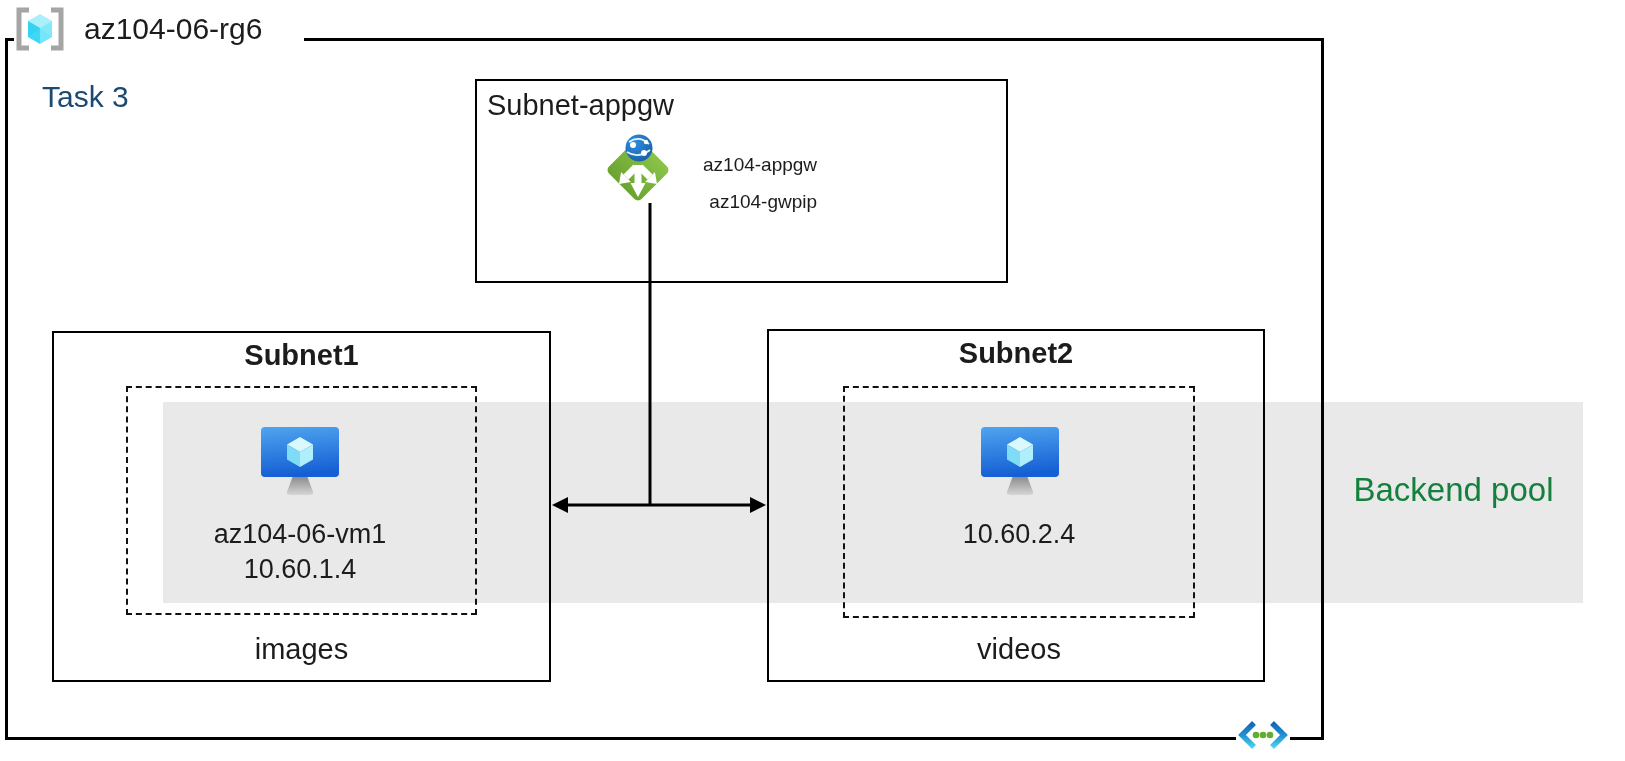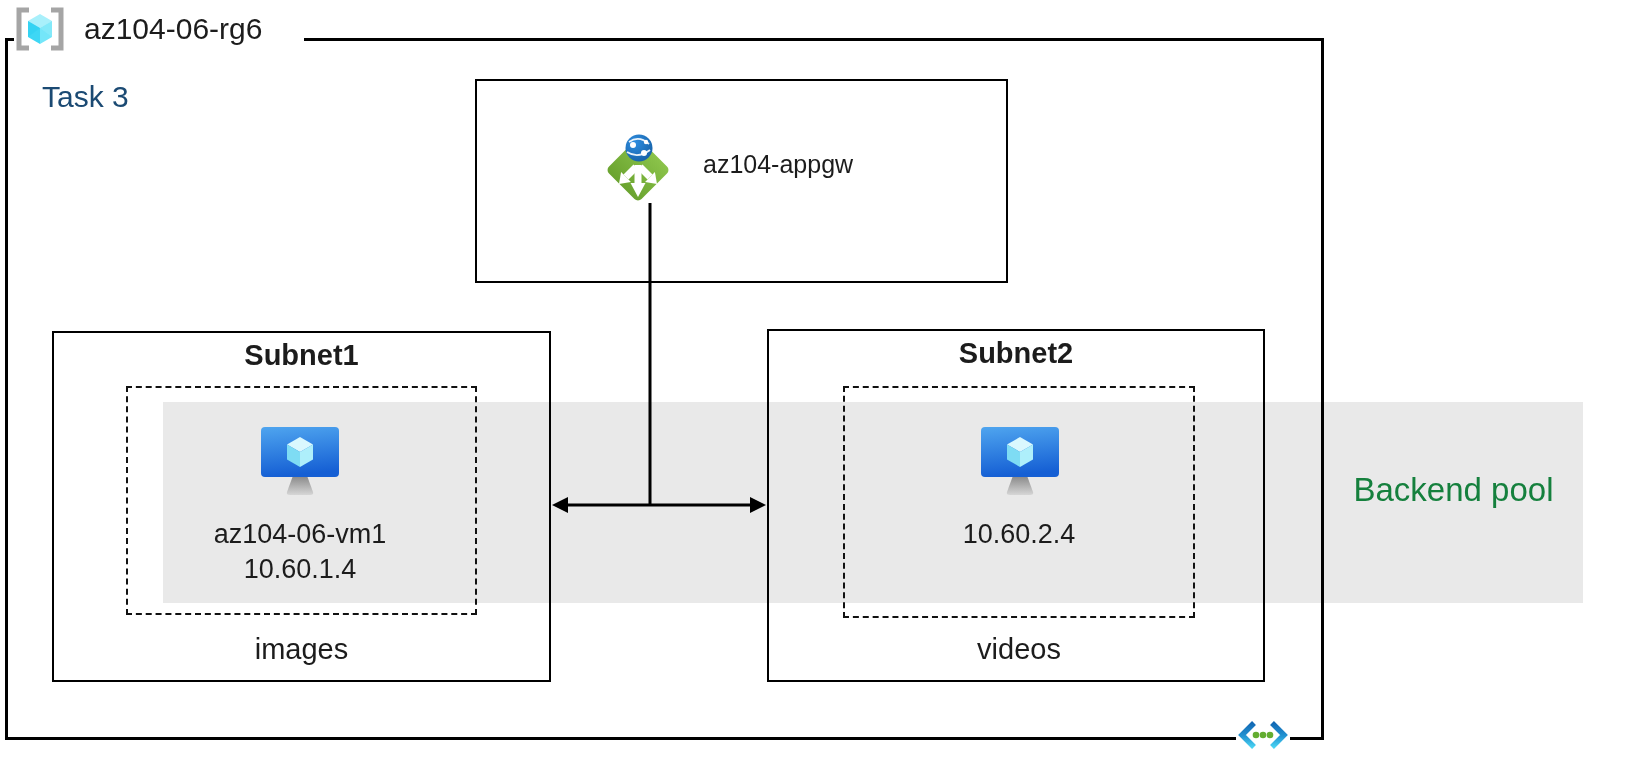--- a/index.html
+++ b/index.html
@@ -20,21 +20,21 @@
   .appgw-box{left:475px;top:79px;width:533px;height:204px;}
   .subnet1-box{left:52px;top:331px;width:499px;height:351px;}
   .subnet2-box{left:767px;top:329px;width:498px;height:353px;}
   .dashed-box{border:2px dashed #111;box-sizing:border-box;background:transparent;}
   .dashed1{left:126px;top:386px;width:351px;height:229px;}
   .dashed2{left:843px;top:386px;width:352px;height:232px;}
   .box-title{font-size:29px;line-height:33px;text-align:center;white-space:nowrap;}
   .appgw-title{left:487px;top:89px;text-align:left;}
   .subnet1-title{left:52px;top:339px;width:499px;font-weight:bold;}
   .subnet2-title{left:767px;top:337px;width:498px;font-weight:bold;}
-  .appgw-labels{left:703px;top:146px;font-size:25px;line-height:37px;text-align:right;white-space:nowrap;}
+  .appgw-labels{left:703px;top:146px;font-size:19px;line-height:37px;text-align:right;white-space:nowrap;}
   .vm-caption{font-size:27px;line-height:35px;text-align:center;white-space:nowrap;}
   .vm1-caption{left:150px;top:517px;width:300px;}
   .vm2-caption{left:869px;top:517px;width:300px;}
   .storage-label{font-size:29px;line-height:33px;text-align:center;white-space:nowrap;}
   .images-label{left:126px;top:633px;width:351px;}
   .videos-label{left:843px;top:633px;width:352px;text-align:center;}
   .backend-label{left:1324px;top:471px;width:259px;font-size:33px;line-height:38px;text-align:center;white-space:nowrap;color:#15803d;}
   .connectors{left:540px;top:195px;}
   .icon-appgw{left:601px;top:133px;}
   .icon-vm1{left:260px;top:426px;}
@@ -67,20 +67,21 @@
     <polygon points="14,15 26,22 26,38 14,31" fill="#3ed7f5"></polygon>
     <polygon points="26,22 38,15 38,31 26,38" fill="#74e6f9"></polygon>
     <polygon points="14,15 26,22 14,31" fill="#2fd0f2" opacity="0.6"></polygon>
     <polygon points="26,22 38,15 38,31" fill="#8aeafa" opacity="0.7"></polygon>
   </svg>
 
   <div class="abs rg-title">az104-06-rg6</div>
   <div class="abs task-label">Task 3</div>
 
   <div class="abs box appgw-box"></div>
+  <div class="abs box-title appgw-title">Subnet-appgw</div>
 
   <svg class="abs icon-appgw" width="74" height="74" viewBox="0 0 74 74">
     <defs>
       <linearGradient id="agwg" x1="0" y1="0" x2="0" y2="1">
         <stop offset="0" stop-color="#8bc34a"></stop>
           <stop offset="1" stop-color="#6aa32f"></stop>
       </linearGradient>
       <radialGradient id="globeg" cx="0.35" cy="0.3" r="0.9">
         <stop offset="0" stop-color="#2e8de0"></stop>
           <stop offset="1" stop-color="#135a9e"></stop>
@@ -100,20 +101,21 @@
     <circle cx="38" cy="15" r="13.5" fill="url(#globeg)"></circle>
     <path d="M 28,9 Q 38,2 48,11" fill="none" stroke="#fff" stroke-width="1.8" opacity="0.9"></path>
     <path d="M 26,19 Q 37,26 49,17" fill="none" stroke="#fff" stroke-width="1.8" opacity="0.9"></path>
     <circle cx="32" cy="12" r="3" fill="#fff"></circle>
     <circle cx="43" cy="20" r="3" fill="#fff"></circle>
     <circle cx="45" cy="9" r="2.2" fill="#fff"></circle>
   </svg>
 
   <div class="abs appgw-labels">
     <div>az104-appgw</div>
+    <div>az104-gwpip</div>
   </div>
 
   <div class="abs box subnet1-box"></div>
   <div class="abs box-title subnet1-title">Subnet1</div>
   <div class="abs dashed-box dashed1"></div>
 
   <svg class="abs icon-vm1" width="80" height="72" viewBox="0 0 80 72">
     <defs>
       <linearGradient id="vmblue" x1="0" y1="0" x2="0.15" y2="1">
         <stop offset="0" stop-color="#4fa5ef"></stop>

